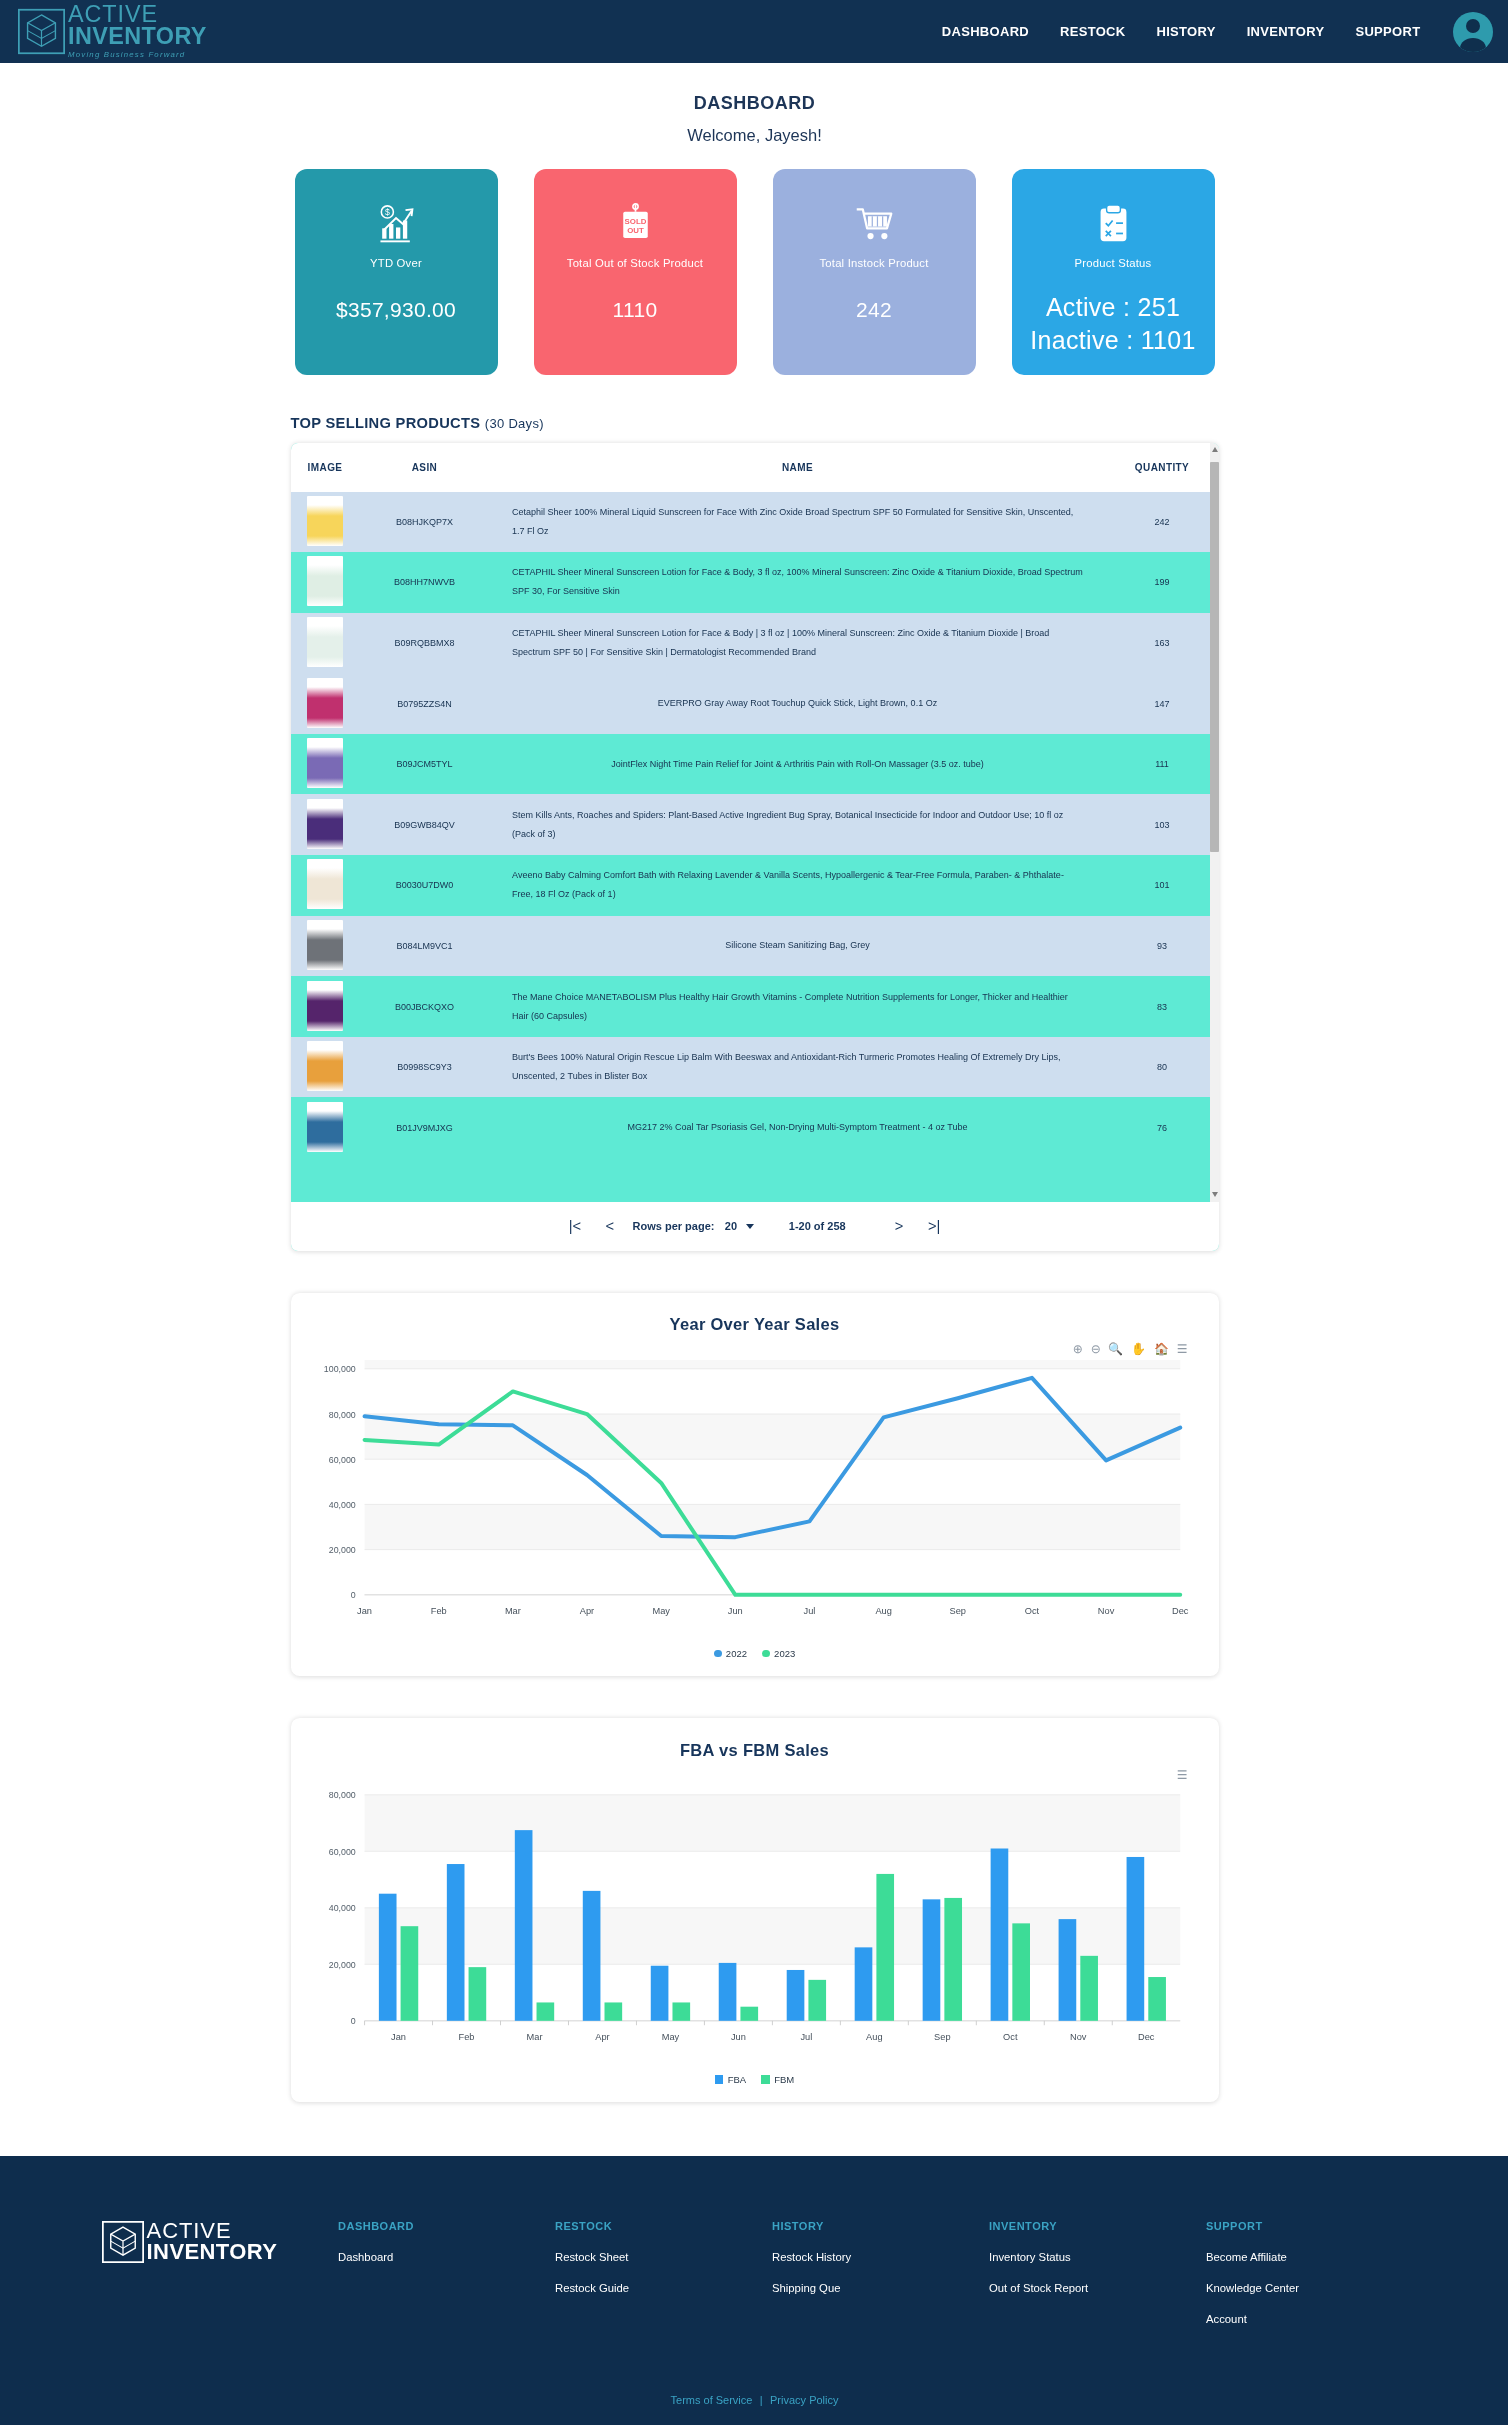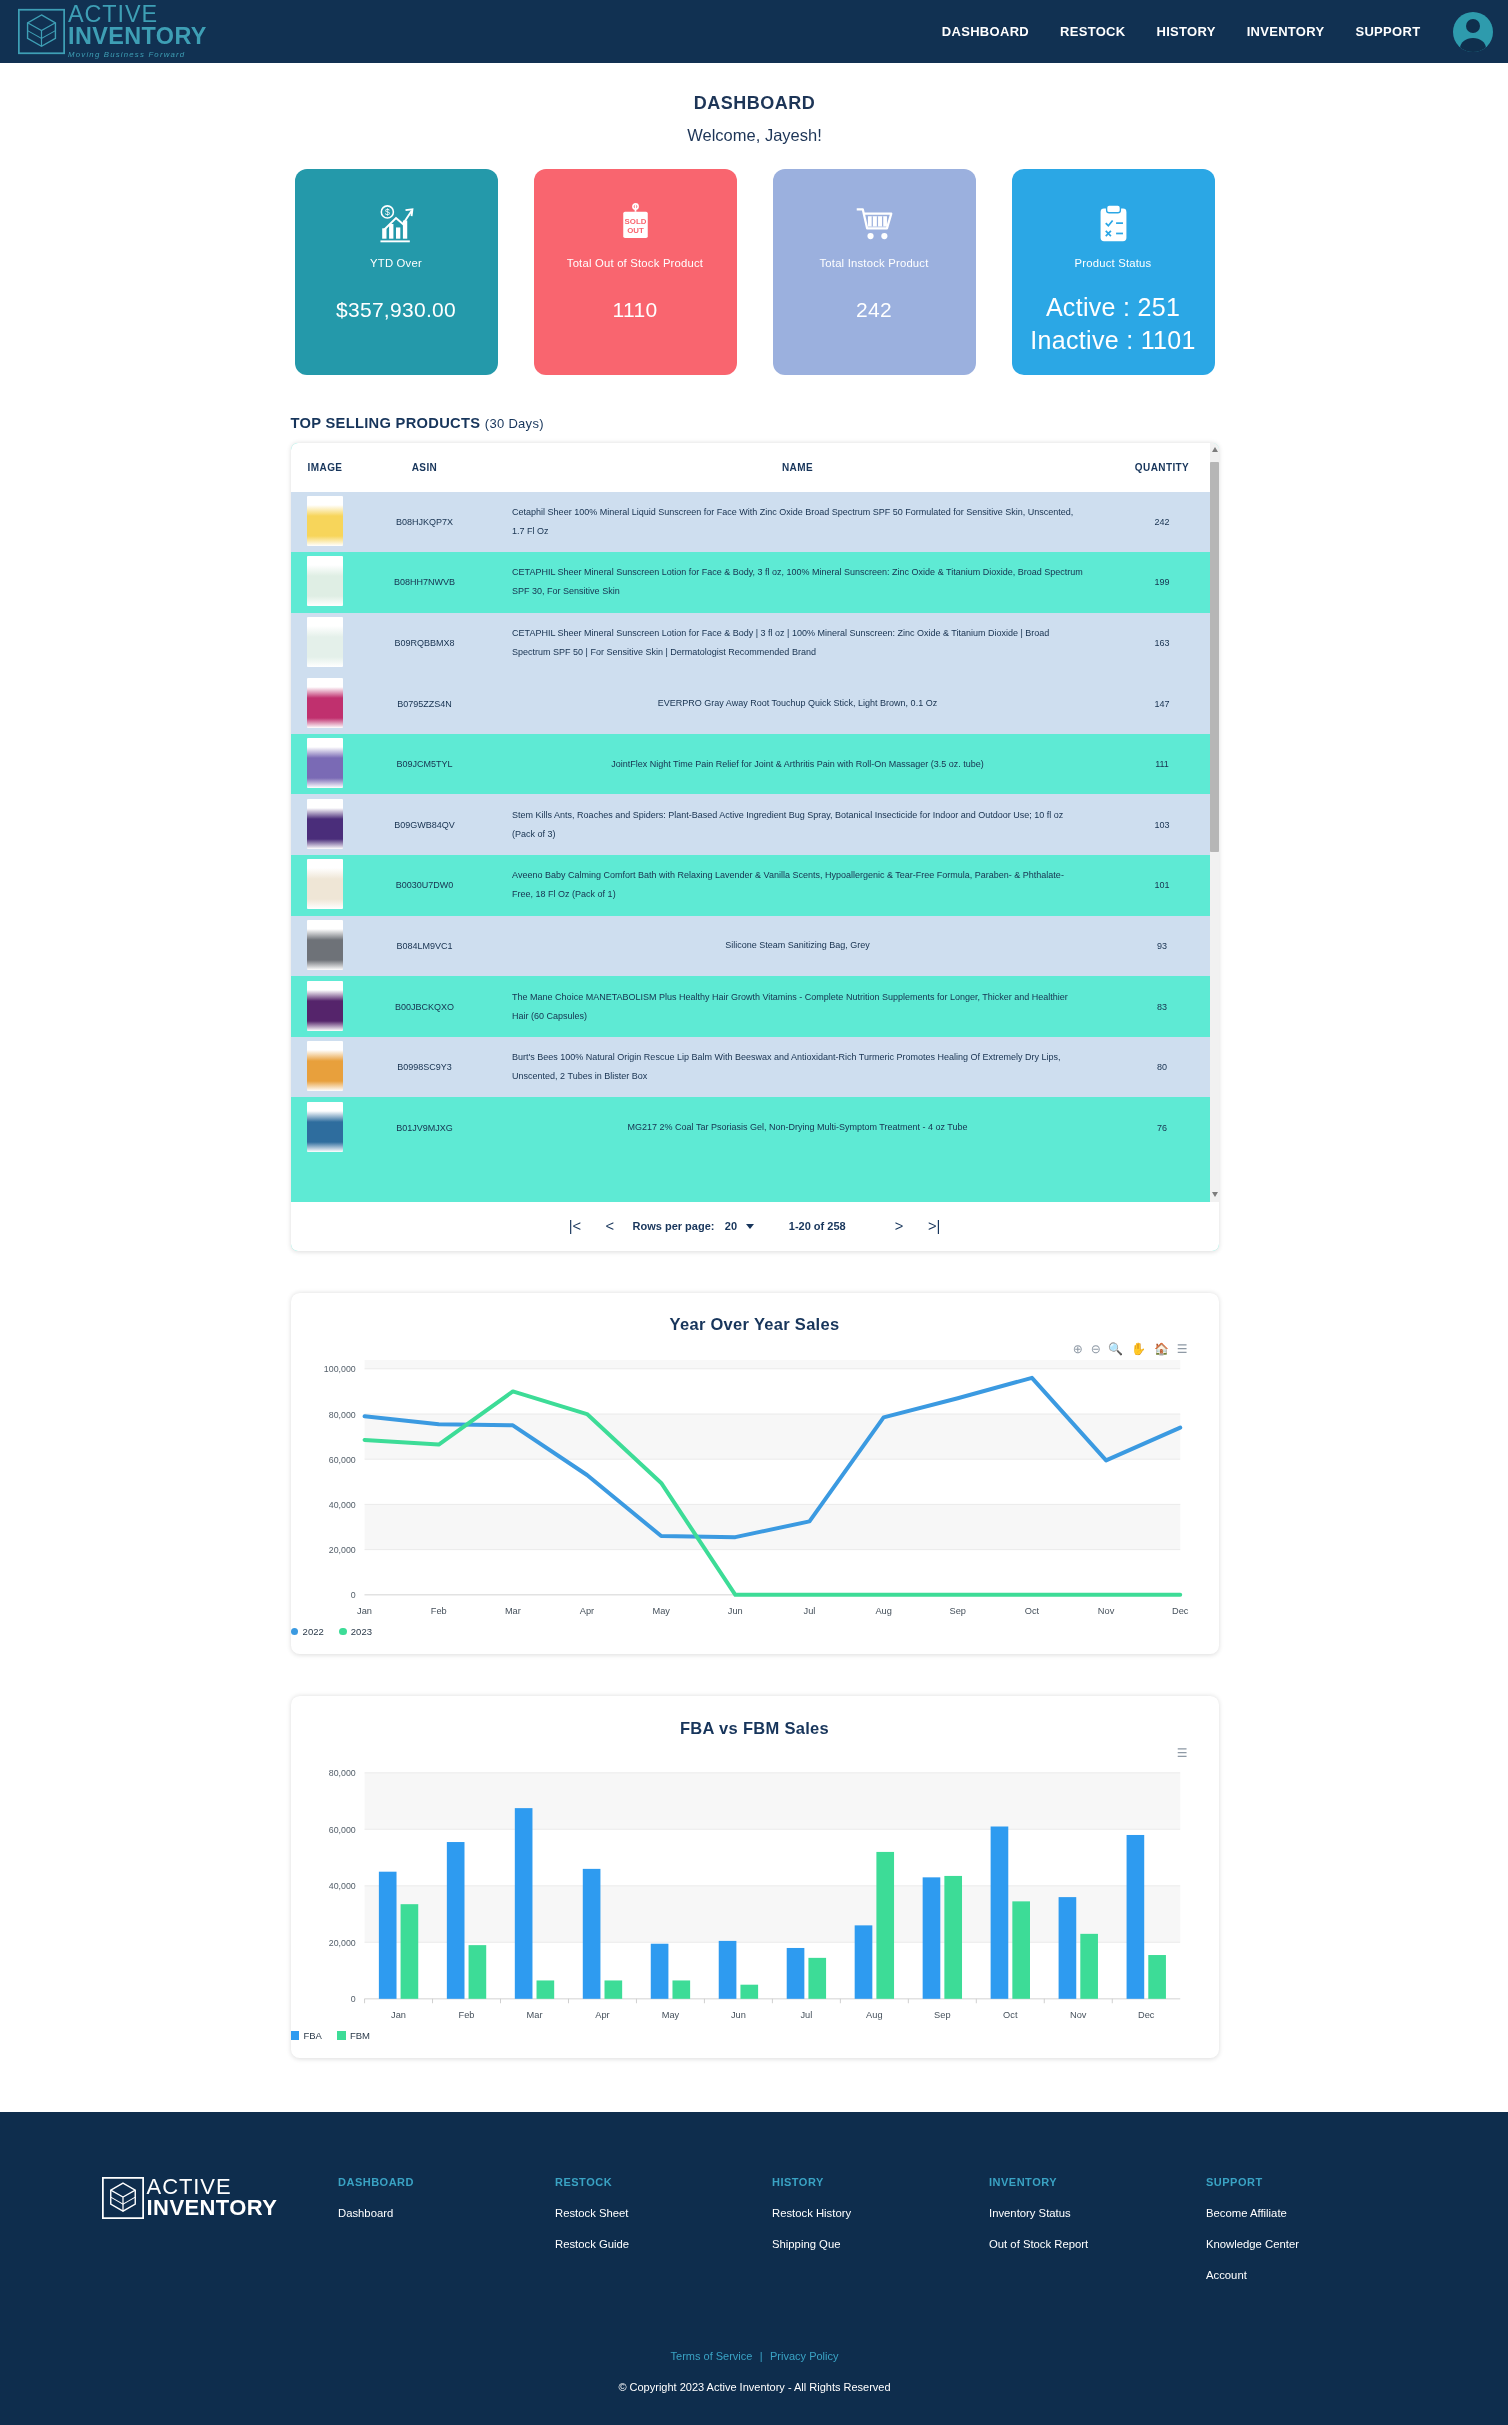--- a/index.html
+++ b/index.html
@@ -174,22 +174,22 @@
   }
   .chart-toolbar {
     display: flex; justify-content: flex-end; align-items: center;
     gap: 7.8px; padding-right: 31px; height: 22.6px;
   }
   .tb-ico { color: #8f9aa6; font-size: 12px; line-height: 1; cursor: pointer; }
   .tb-ico.active { color: #1e8fe0; }
   .plot-wrap { position: relative; padding: 0 26px 0 10.4px; }
   .plot-svg { display: block; width: 100%; }
   .chart-legend {
-    display: flex; justify-content: flex-start; align-items: center;
-    gap: 15px; margin-top: 1px; font-size: 9.5px; color: #2b3a4a;
+    display: flex; justify-content: center; align-items: center;
+    gap: 15px; margin-top: 23px; font-size: 9.5px; color: #2b3a4a;
   }
   .lg-item { display: flex; align-items: center; gap: 4.3px; }
   .lg-dot { width: 7.8px; height: 7.8px; border-radius: 50%; display: inline-block; }
   .lg-sq { width: 8.7px; height: 8.7px; display: inline-block; }
 
   
   .footer {
     margin-top: 54px; background: #0e2d4d; color: #fff;
     padding: 64px 0 35px;
   }

